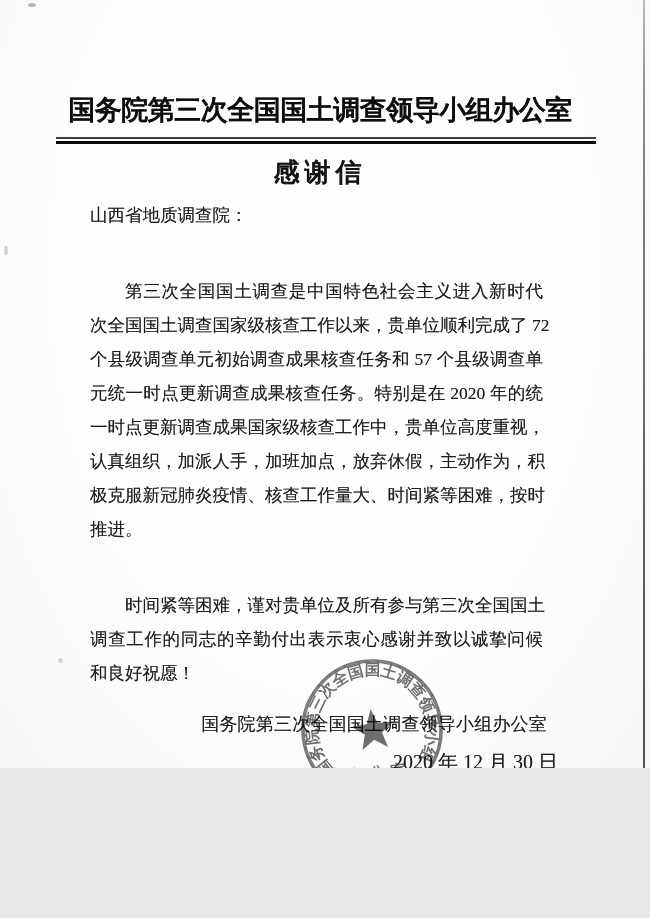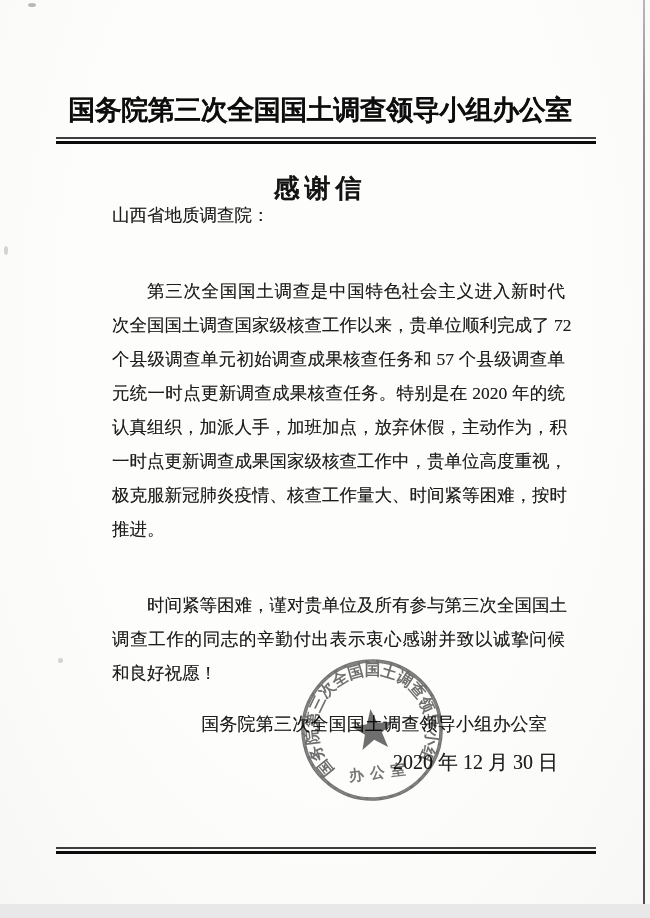--- a/index.html
+++ b/index.html
@@ -1,19 +1,19 @@
 <!DOCTYPE html>
 <html><head>
 <meta charset="utf-8">
 <style>
   html, body { margin: 0; padding: 0; background: #e8e8e8; }
   .page {
     position: relative;
     width: 650px;
-    height: 904px;
+    height: 768px;
     margin: 0 auto;
     background: #fdfdfc;
     background-image: radial-gradient(ellipse at 50% 35%, rgba(0,0,0,0) 55%, rgba(0,0,0,0.025) 100%);
     overflow: hidden;
     font-family: "Liberation Serif", serif;
     color: #1d1d1d;
   }
   
   .scan-edge {
     position: absolute;
@@ -45,34 +45,34 @@
     width: 540px;
     height: 2px;
     border-top: 2px solid #3d3d3d;
     border-bottom: 3px solid #0b0b0b;
   }
   .head-rule { top: 137px; }
   .foot-rule { top: 847px; }
   .letter-title {
     position: absolute;
     left: 0; right: 10px; top: 155px;
-    margin: 16px;
+    margin: 0;
     text-align: center;
     font-family: "Liberation Sans", sans-serif;
     font-size: 26px;
     font-weight: 700;
     letter-spacing: 5px;
     color: #141414;
     text-shadow: 0 0 0.5px rgba(0,0,0,0.5);
   }
 
   
   .letter-body {
     position: absolute;
-    left: 112px; top: 198px;
+    left: 90px; top: 198px;
     width: 453px;
     font-size: 17.5px;
     line-height: 34px;
     text-shadow: 0 0 0.5px rgba(0,0,0,0.45);
   }
   .salutation { white-space: nowrap; }
   .bodyline {
     white-space: nowrap;
     text-align: justify;
     text-align-last: justify;
@@ -129,22 +129,22 @@
   <h1 class="org-title">国务院第三次全国国土调查领导小组办公室</h1>
   <div class="double-rule head-rule"></div>
   <h2 class="letter-title">感谢信</h2>
 
   <div class="letter-body">
     <div class="salutation">山西省地质调查院：</div>
     <div class="bodyline indent">第三次全国国土调查是中国特色社会主义进入新时代</div>
     <div class="bodyline">次全国国土调查国家级核查工作以来，贵单位顺利完成了 72</div>
     <div class="bodyline">个县级调查单元初始调查成果核查任务和 57 个县级调查单</div>
     <div class="bodyline">元统一时点更新调查成果核查任务。特别是在 2020 年的统</div>
+    <div class="bodyline">一时点更新调查成果国家级核查工作中，贵单位高度重视，</div>
     <div class="bodyline">认真组织，加派人手，加班加点，放弃休假，主动作为，积</div>
-    <div class="bodyline">一时点更新调查成果国家级核查工作中，贵单位高度重视，</div>
     <div class="bodyline">极克服新冠肺炎疫情、核查工作量大、时间紧等困难，按时</div>
     <div class="bodyline flush">推进。</div>
     <div class="bodyline indent">时间紧等困难，谨对贵单位及所有参与第三次全国国土</div>
     <div class="bodyline">调查工作的同志的辛勤付出表示衷心感谢并致以诚挚问候</div>
     <div class="bodyline flush">和良好祝愿！</div>
   </div>
 
   <div class="signature">国务院第三次全国国土调查领导小组办公室</div>
   <div class="date-line">2020 年 12 月 30 日</div>
 

